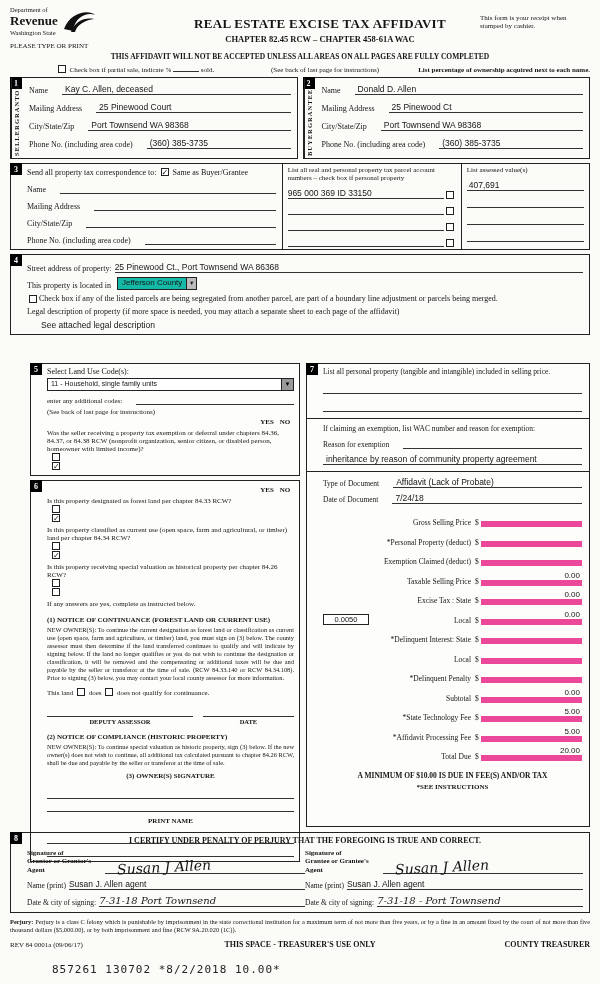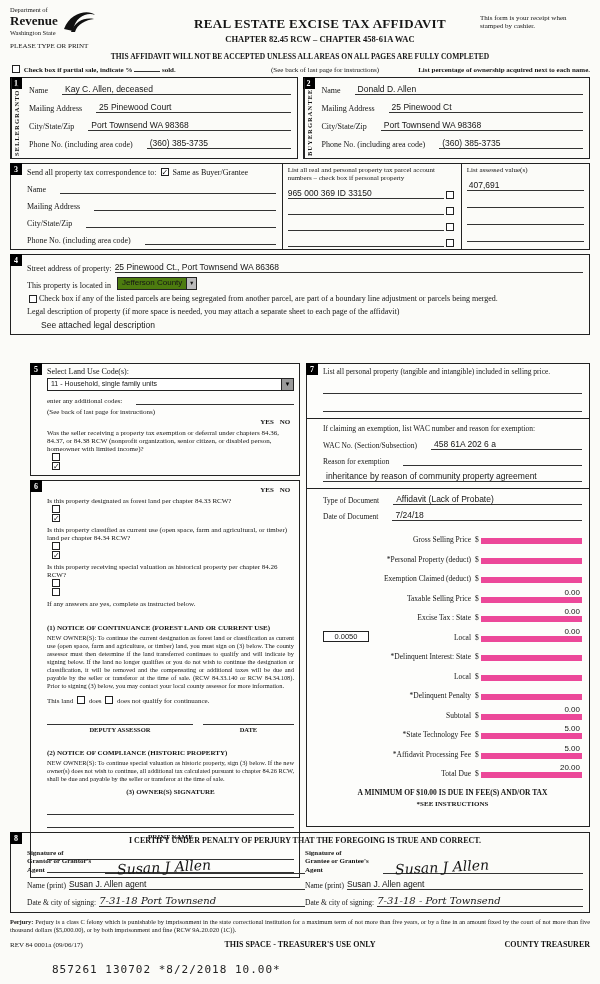--- a/index.html
+++ b/index.html
@@ -23,21 +23,21 @@
   .lt1 { font-size:6.5px; }
   .lt2 { font-size:13px; font-weight:bold; }
   .lt3 { font-size:6.5px; }
   .ptp { font-size:7px; margin-top:6px; }
   .hdr-center { flex:1; text-align:center; padding-top:10px; }
   .title { font-size:13px; font-weight:bold; letter-spacing:.3px; }
   .subtitle { font-size:8.5px; font-weight:bold; margin-top:2px; }
   .hdr-right { width:110px; font-size:7px; text-align:left; padding-top:8px; }
   .warning { text-align:center; font-weight:bold; font-size:7.5px; margin-top:2px; }
   .subhdr { margin-top:3px; align-items:flex-end; font-size:7px; }
-  .subhdr .ps { width:250px; font-weight:bold; }
+  .subhdr .ps { width:250px; font-weight:normal;text-align:center; }
   .subhdr .ulshort { display:inline-block; width:26px; border-bottom:1px solid #333; height:8px; }
   .subhdr .seeback { flex:1; text-align:center; font-weight:normal; }
   .subhdr .ownpct { width:200px; text-align:right; font-weight:bold; }
 
   
   .parties { gap:5px; margin-top:3px; }
   .party-box { flex:1; border:1px solid #222; position:relative; display:flex; min-height:82px; }
   .side-label { writing-mode:vertical-rl; transform:rotate(180deg); border-right:1px solid #222; font-size:6.5px; font-weight:bold; letter-spacing:1px; text-align:center; padding:2px 1px; display:flex; }
   .side-label span { display:block; }
   .party-fields { flex:1; padding:4px 6px 4px 8px; }
@@ -50,42 +50,42 @@
   .sec3 { margin-top:4px; border:1px solid #222; display:flex; position:relative; min-height:84px; }
   .sec3-left { width:47%; padding:4px 6px 4px 16px; border-right:1px solid #222; }
   .sec3-mid { width:31%; padding:2px 5px; border-right:1px solid #222; font-size:7px; }
   .sec3-right { width:22%; padding:2px 5px; font-size:7px; }
   .prow { display:flex; align-items:flex-end; margin-top:6px; }
   .arow { border-bottom:1px solid #333; min-height:11px; margin-top:6px; padding:0 2px; text-align:left; }
 
   
   .sec4 { margin-top:4px; border:1px solid #222; padding:3px 6px 4px 16px; position:relative; }
   .sec4 .r { display:flex; align-items:flex-end; margin-top:4px; }
-  .dd { display:inline-flex; border:1px solid #222; align-items:stretch; margin-left:6px; background:#4d7c0f; }
+  .dd { display:inline-flex; border:1px solid #222; align-items:stretch; margin-left:6px; background:#14b8a6; }
   .dd .val { padding:0 4px; font-family:"Liberation Sans", sans-serif; font-size:8px; }
   .dd .arrow { width:10px; background:#bbb; border-left:1px solid #222; text-align:center; font-size:5.5px; line-height:11px; }
 
   
   .main { display:flex; gap:6px; margin-top:28px; height:464px; }
   .leftcol { flex:0 0 270px; margin-left:20px; display:flex; flex-direction:column; gap:4px; }
   .rightcol { flex:1; }
   .sec5 { padding:3px 5px 4px 16px; }
   .sec6 { flex:1; padding:3px 5px 4px 16px; font-size:7px; }
   .sec7 { height:100%; padding:3px 7px 4px 16px; font-size:7.5px; }
 
   .yn-head { display:flex; justify-content:flex-end; font-weight:bold; font-size:7px; margin-top:2px; }
   .yn-head span { width:18px; text-align:center; }
   .qrow { display:flex; margin-top:3px; font-size:7px;flex-direction:column; }
   .qrow .q { flex:1; padding-right:3px; }
   .qrow .c { width:18px; text-align:center; }
   .ddwide { display:flex; border:1px solid #222; margin-top:2px; background:#fff; }
   .ddwide .val { flex:1; padding:1px 3px; font-family:"Liberation Sans", sans-serif; font-size:7px; }
   .ddwide .arrow { width:12px; background:#999; border-left:1px solid #222; text-align:center; font-size:6px; line-height:11px; color:#000; }
   .small-note { font-size:7px; margin-top:3px; }
-  .notice-title { font-weight:bold; font-size:7px; margin-top:16px; }
+  .notice-title { font-weight:bold; font-size:7px; margin-top:8px; }
   .notice-body { font-size:6.4px; text-align:justify; margin-top:2px; line-height:1.25; }
   .deputy { display:flex; gap:10px; margin-top:10px; }
   .deputy .cell { flex:1.6; }
   .deputy .cell2 { flex:1; }
   .deputy .ln { border-bottom:1px solid #333; height:10px; }
   .deputy .cap { text-align:center; font-size:6.5px; font-weight:bold; margin-top:1px; }
   .sigblock { margin-top:6px; }
   .sigblock .ln { border-bottom:1px solid #333; height:13px; }
   .sigcap { text-align:center; font-weight:bold; font-size:7px; margin-top:5px; }
 
@@ -376,24 +376,20 @@
     </div>
 
     <div class="rightcol">
       <div class="box sec7">
         <div class="num">7</div>
         <div>List all personal property (tangible and intangible) included in selling price.</div>
         <div class="pp-line"></div>
         <div class="pp-line"></div>
         <div class="divider"></div>
         <div style="margin-top:5px;">If claiming an exemption, list WAC number and reason for exemption:</div>
-        <div class="fld" style="margin-top:6px;">
-          <span class="lbl">WAC No. (Section/Subsection)</span>
-          <span class="line"><span class="val fill">458 61A 202 6 a</span></span>
-        </div>
         <div class="fld" style="margin-top:6px;">
           <span class="lbl">Reason for exemption</span>
           <span class="line"></span>
         </div>
         <div class="fld" style="margin-top:5px;">
           <span class="line"><span class="val fill">inheritance by reason of community property agreement</span></span>
         </div>
         <div class="divider"></div>
         <div class="fld" style="margin-top:5px;">
           <span class="lbl">Type of Document</span>

